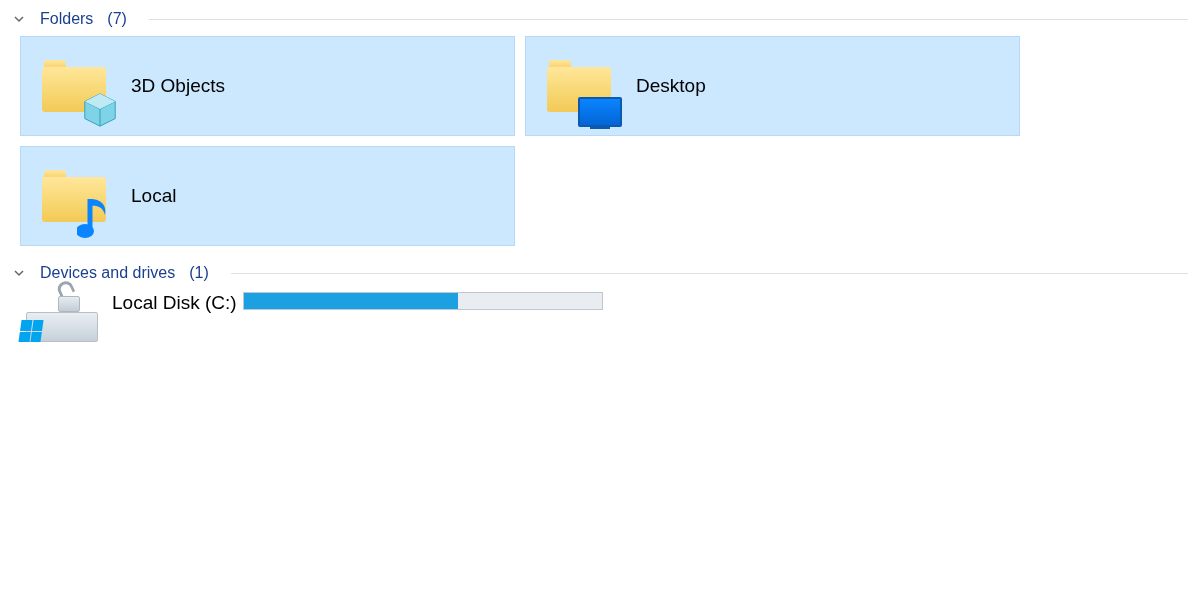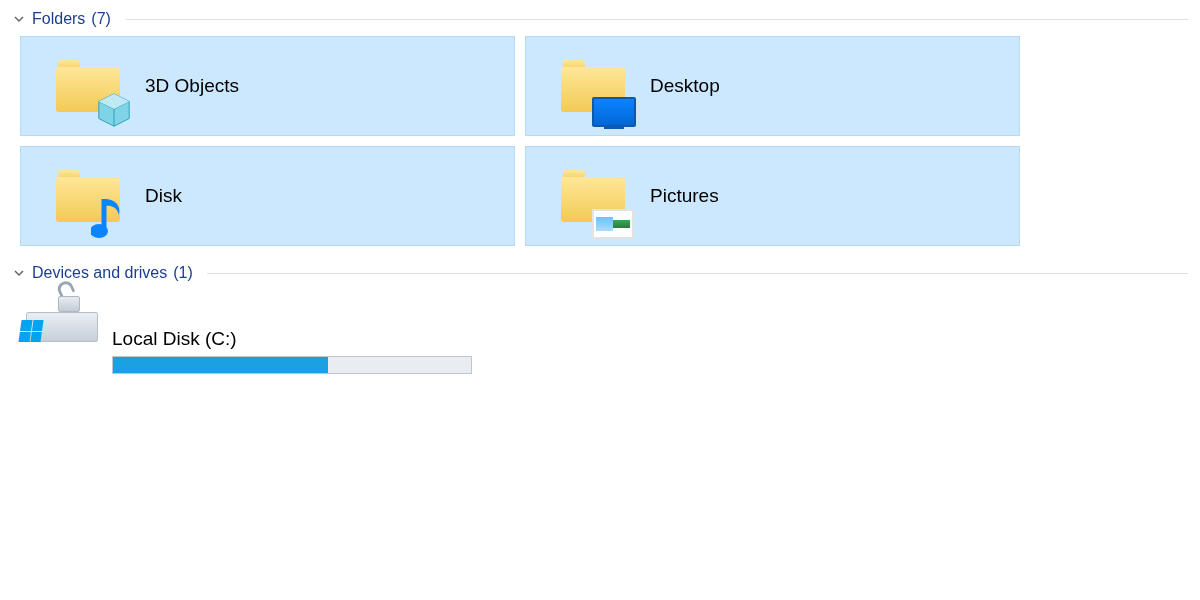--- a/index.html
+++ b/index.html
@@ -10,21 +10,21 @@
     font-size: 15px;
     background: #fff;
     color: #000;
     width: 1200px;
     height: 600px;
     overflow: hidden;
   }
   .section-header {
     display: flex;
     align-items: center;
-    gap: 6px;
+    gap: 14px;
     margin: 2px 0 8px 0;
     cursor: pointer;
   }
   .section-header .chev {
     width: 14px; height: 14px;
     display: inline-flex; align-items: center; justify-content: center;
     color: #666;
   }
   .section-header .title {
     color: #1b3f8f;
@@ -45,21 +45,21 @@
     grid-template-columns: 495px 495px;
     gap: 10px 10px;
     margin: 0 0 18px 8px;
   }
   .tile {
     background: #cce8ff;
     border: 1px solid #b5d9f7;
     display: flex;
     align-items: center;
     gap: 18px;
-    padding: 10px 28px;
+    padding: 10px 14px;
     height: 100px;
     cursor: pointer;
   }
   .tile .iconwrap {
     width: 78px; height: 78px;
     display: flex; align-items: center; justify-content: center;
     position: relative;
   }
   .tile .label {
     font-size: 19px;
@@ -119,21 +119,21 @@
     margin: 6px 0 0 8px;
     cursor:pointer;
   }
   .drive-icon{ width:78px; height:52px; position:relative; }
   .drive-body{ position:absolute; left:6px; right:0; bottom:0; height:30px; background:linear-gradient(180deg,#e9eef3,#c7d0d9); border:1px solid #b7c0c9; border-radius:2px;}
   .drive-winlogo{ position:absolute; left:0; bottom:0; width:22px; height:22px; display:grid; grid-template-columns:1fr 1fr; grid-template-rows:1fr 1fr; gap:1px; transform:skewX(-8deg);}
   .drive-winlogo span{background:#00a4ef;}
   .drive-lock{ position:absolute; right:18px; top:-6px; width:22px; height:28px;}
   .drive-lock .shackle{position:absolute; left:3px; top:0; width:16px; height:14px; border:3px solid #9aa6b2; border-bottom:none; border-radius:10px 10px 0 0; transform:rotate(-25deg); transform-origin: left bottom;}
   .drive-lock .body{position:absolute; left:0; bottom:0; width:22px; height:16px; background:linear-gradient(180deg,#e6ecf1,#c3ccd4); border:1px solid #aeb8c1; border-radius:2px;}
-  .drive-info{ display:flex; flex-direction:column; gap:6px; padding-top:2px;margin-top:36px;}
+  .drive-info{ display:flex; gap:6px; padding-top:2px;}
   .drive-name{ font-size:19px;}
   .bar{ width:360px; height:18px; border:1px solid #bfc7ce; background:#e9edf1; position:relative;}
   .bar .fill{ position:absolute; left:0; top:0; bottom:0; background:#1ba1e2;}
 </style>
 </head>
 <body>
 
 <div class="section-header">
   <span class="chev">
     <svg width="12" height="12" viewBox="0 0 12 12">
@@ -185,36 +185,23 @@
           <div class="body"></div>
         </div>
       <div class="overlay note">
         <svg viewBox="0 0 34 48" width="34" height="48">
           <path d="M13 6 L13 34" stroke="#0a84ff" stroke-width="5" fill="none"></path>
           <path d="M13 6 C24 6 30 12 28 22 C26 14 20 12 13 13 Z" fill="#0a84ff"></path>
           <ellipse cx="8" cy="38" rx="9" ry="7" fill="#0a84ff"></ellipse>
         </svg>
       </div>
     </div>
-    <span class="label">Disk</span>
-  </div>
-
-  <div class="tile">
-    <div class="iconwrap">
-      <div class="folder">
-          <div class="tab"></div>
-          <div class="body"></div>
-        </div>
-      <div class="overlay thumb">
-        <div class="sky"></div>
-          <div class="ground"></div>
-      </div>
-    </div>
-    <span class="label">Pictures</span>
-  </div>
+    <span class="label">Local</span>
+  </div>
+
 
 
 </div>
 
 <div class="section-header">
   <span class="chev">
     <svg width="12" height="12" viewBox="0 0 12 12">
         <path d="M2 4 L6 8 L10 4" fill="none" stroke="#666" stroke-width="1.5"></path>
       </svg>
   </span>

